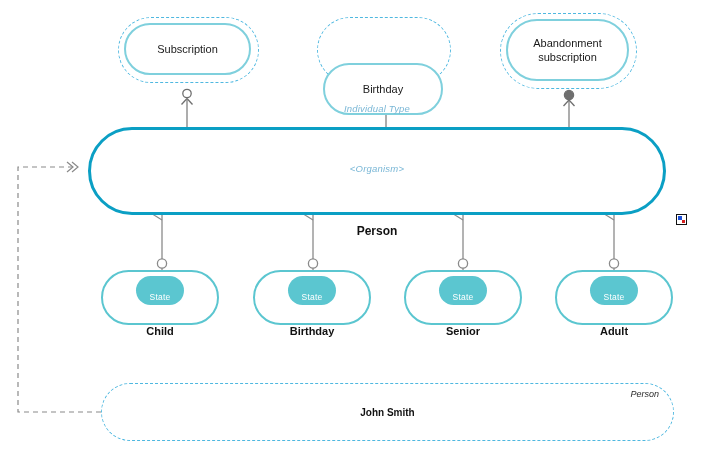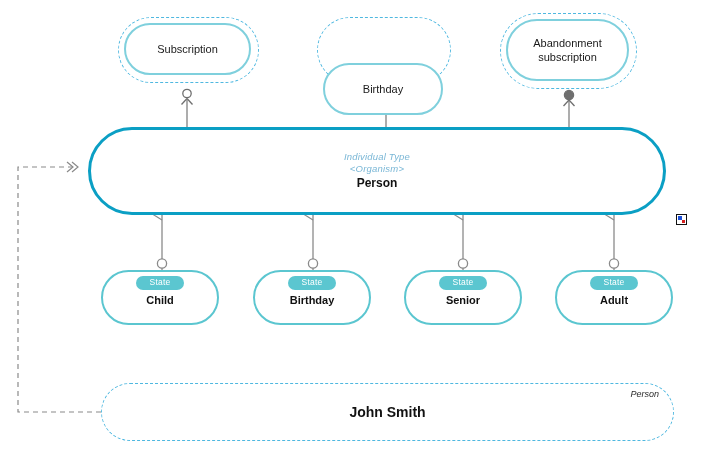--- a/index.html
+++ b/index.html
@@ -84,40 +84,40 @@
     background: #ffffff;
     z-index: 3;
     justify-content: flex-start;
     padding-top: 4px;
   }
   .state-badge {
     background: #5bc6d0;
     color: #ffffff;
     font-size: 8.5px;
     line-height: 11px;
-    padding: 1px 14px 2px 14px;
+    padding: 16px 14px 2px 14px;
     border-radius: 999px;
     letter-spacing: .2px;
   }
   .state-name {
     font-size: 11px;
     font-weight: bold;
     color: #111111;
-    margin-top: 4px;
+    margin-top: 20px;
   }
 
   
   .instance-node {
     border: 1.6px dashed #4fb8e0;
     border-radius: 999px;
     background: #ffffff;
     z-index: 3;
   }
   .instance-name {
-    font-size: 14px;
+    font-size: 10px;
     font-weight: bold;
     color: #111111;
   }
   .instance-type-label {
     position: absolute;
     top: 5px;
     right: 14px;
     font-style: italic;
     font-size: 9px;
     color: #2b2b2b;
@@ -220,21 +220,21 @@
   <div class="node event-node" style="left:323px; top:23px; width:120px; height:52px;margin-top:40px;">
     <span>Birthday</span>
   </div>
 
   <div class="event-halo" style="left:500px; top:13px; width:135px; height:74px;"></div>
   <div class="node event-node" style="left:506px; top:19px; width:123px; height:62px;">
     <span>Abandonment</span>
     <span>subscription</span>
   </div>
 
-  <div class="node type-node" style="left:88px; top:127px; width:578px; height:88px;">
+  <div class="node type-node" style="left:88px; top:127px; width:578px; height:88px;gap:48px;">
     <span class="type-stereo">Individual Type</span>
     <span class="type-stereo">&lt;Organism&gt;</span>
     <span class="type-name">Person</span>
   </div>
 
   <div class="handle-icon" style="left:676px; top:214px;">
     <i class="blue"></i>
     <i class="red"></i>
   </div>
 

